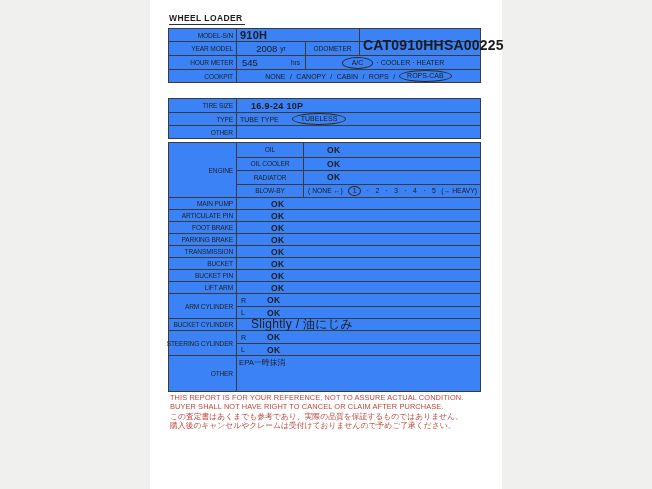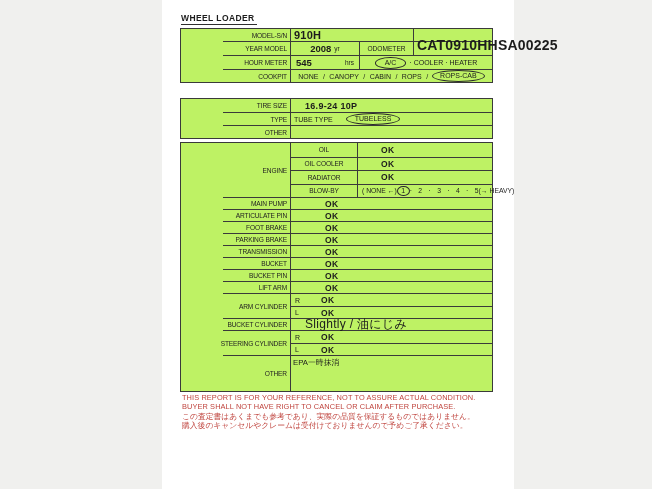--- a/index.html
+++ b/index.html
@@ -4,35 +4,34 @@
 <style>
   html,body{margin:0;padding:0;}
   body{
     width:652px;height:489px;
     background:#f0f0ee;
     font-family:"Liberation Sans","DejaVu Sans",sans-serif;
     color:#1c1c1c;
     position:relative;
     overflow:hidden;
   }
-  .canvas{position:absolute;left:12px;top:0;width:552px;height:489px;background:#f0f0ee;}
+  .canvas{position:absolute;left:0;top:0;width:552px;height:489px;background:#f0f0ee;}
   .page{position:absolute;left:150px;top:0;width:352px;height:489px;background:#ffffff;}
 
   .title{
     position:absolute;left:19px;top:13px;
     font-size:8.5px;font-weight:700;letter-spacing:.4px;
     border-bottom:1px solid #2e2e2e;padding:0 2px 1px 0;
     display:inline-block;white-space:nowrap;
   }
 
   .tbl{
     position:absolute;left:18px;width:313px;
-    border:1.5px solid #3a3a3a;background:#bef264;
+    border:1.5px solid #3a3a3a;background:#3b82f6;
     box-sizing:border-box;
-    padding-left:42px;
   }
   .tbl > * + *{border-top:1px solid #3a3a3a;}
   .t1{top:28px;}
   .t2{top:98px;}
   .t3{top:142px;}
 
   .r{display:flex;align-items:center;box-sizing:border-box;}
   .h12{height:12px;} .h13{height:13px;} .h14{height:14px;}
   .h13e{height:13.5px;} .h36{height:36px;}
 
@@ -53,21 +52,21 @@
     border-right:1px solid #3a3a3a;box-sizing:border-box;
     font-size:6.6px;letter-spacing:-.1px;white-space:nowrap;color:#222;
   }
   .val{flex:1;min-width:0;font-size:8.5px;font-weight:600;letter-spacing:.3px;white-space:nowrap;}
   .pad34{padding-left:34px;}
   .pad23{padding-left:23px;}
   .pad14{padding-left:14px;font-size:9px;}
   .rl{display:inline-block;width:30px;padding-left:4px;box-sizing:border-box;font-size:7px;font-weight:400;}
   .flexval{display:flex;align-items:center;}
 
-  .big{font-size:9.5px;font-weight:700;}
+  .big{font-size:9.5px;font-weight:400;}
   .unit{font-size:6.5px;font-weight:400;margin-left:3px;}
   .cellcenter{display:flex;align-items:center;justify-content:center;}
   .modelval{font-size:11px;font-weight:600;letter-spacing:.2px;padding-left:3px;}
   .serialval{font-size:14px;font-weight:600;letter-spacing:.2px;padding-left:3px;margin-top:20px;}
   .odoval{display:flex;align-items:center;justify-content:flex-end;padding-right:27px;font-size:7.5px;font-weight:500;}
 
   .oval{
     display:inline-flex;align-items:center;justify-content:center;
     border:1px solid #2a2a2a;border-radius:50%;
     padding:1px 9px;font-size:7px;font-weight:400;line-height:8px;white-space:nowrap;

